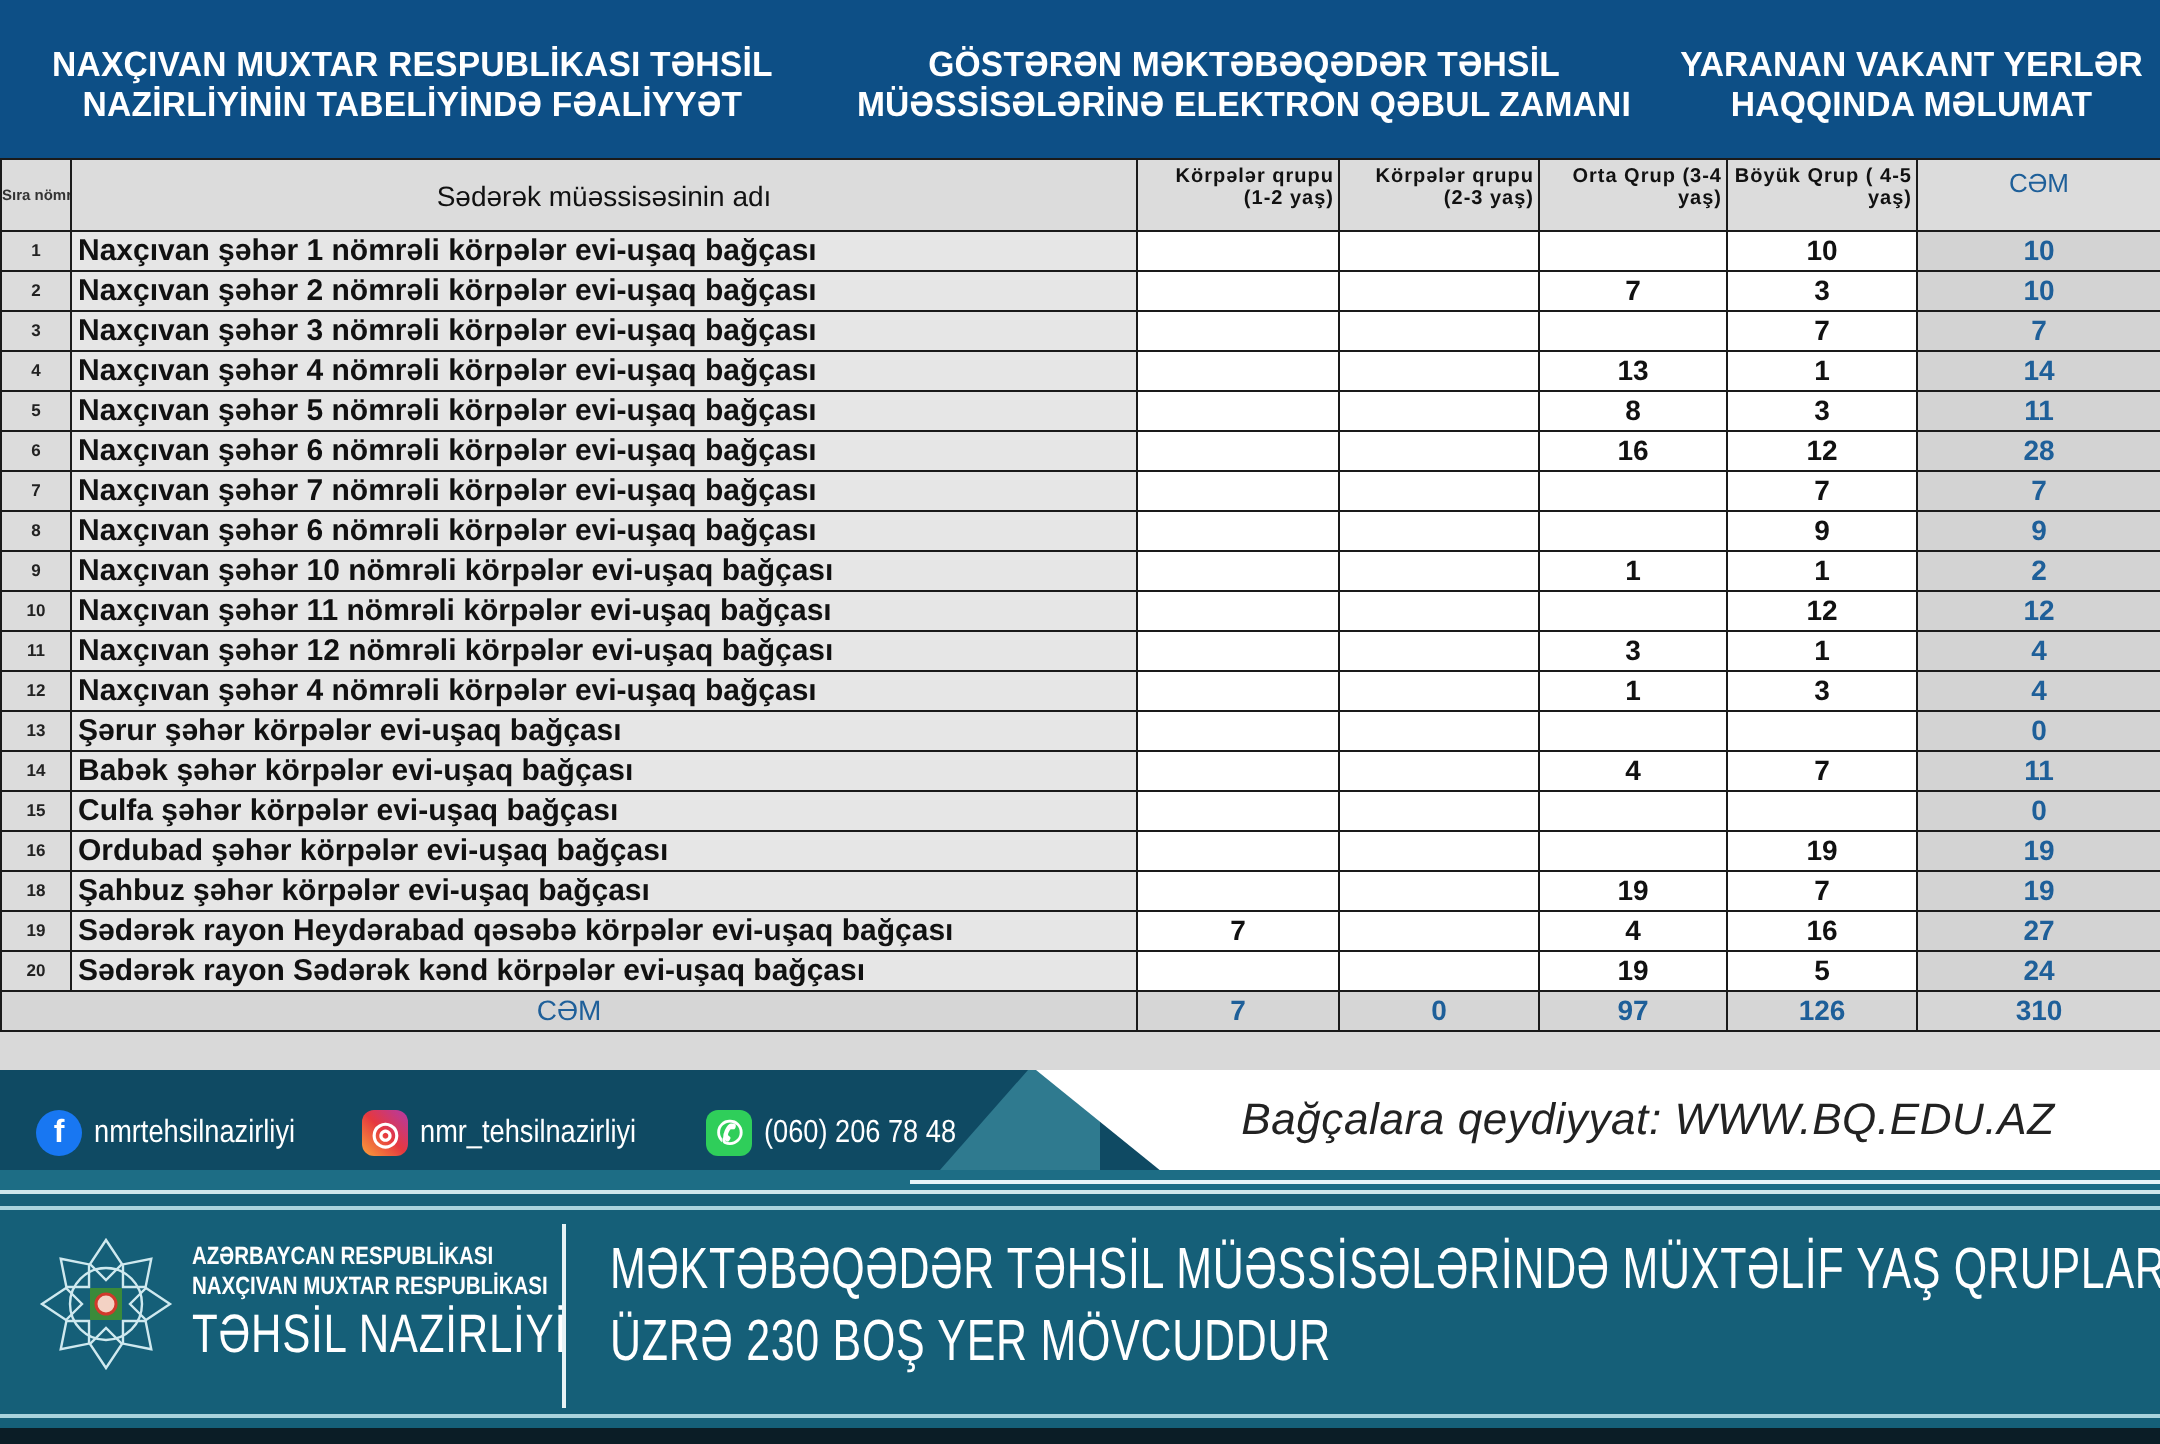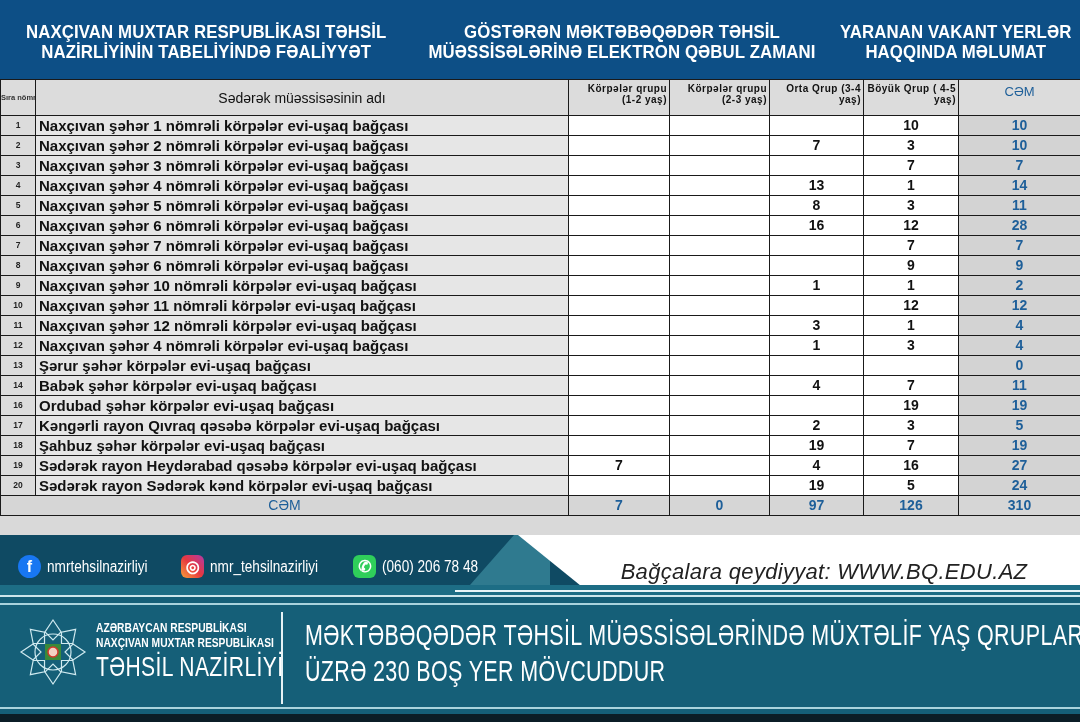--- a/index.html
+++ b/index.html
@@ -73,21 +73,21 @@
   .social-band .stripe-line {
     position: absolute; left: 455px; top: 55px; width: 625px; height: 2px; background: #e8f4f7;
   }
   .social-band .stripe-line2 {
     position: absolute; left: 0; top: 60px; width: 1080px; height: 2px; background: #cde6ec;
   }
   .url-box {
     position: absolute; left: 518px; top: 535px; width: 562px; height: 50px;
     background: #fff;
     clip-path: polygon(0 0, 100% 0, 100% 100%, 11% 100%);
-    display: flex; align-items: flex-end; justify-content: center; padding-left: 50px;
+    display: flex; align-items: center; justify-content: center; padding-left: 50px;
   }
   .url-text { font-style: italic; font-size: 22px; color: #222; letter-spacing: 0.3px; }
   .socials {
     position: absolute; left: 18px; top: 555px; display: flex; align-items: center; gap: 12px;
     color: #fff; font-size: 16px;
   }
   .social { display: flex; align-items: center; gap: 6px; margin-right: 4px; }
   .ico { width: 23px; height: 23px; border-radius: 50%; display: inline-flex; align-items: center; justify-content: center; color: #fff; font-weight: bold; font-size: 16px; }
   .ico.fb { background: #1877f2; }
   .ico.ig { border-radius: 6px; background: linear-gradient(45deg, #f9a13a, #e6383f 50%, #b23aa8); }
@@ -262,36 +262,36 @@
         <tr>
           <td class="c-no">14</td>
           <td class="c-name">Babək şəhər körpələr evi-uşaq bağçası</td>
           <td class="c-val"></td>
           <td class="c-val"></td>
           <td class="c-val">4</td>
           <td class="c-val">7</td>
           <td class="c-sum">11</td>
         </tr>
         <tr>
+          <td class="c-no">15</td>
+          <td class="c-name">Culfa şəhər körpələr evi-uşaq bağçası</td>
+          <td class="c-val"></td>
+          <td class="c-val"></td>
+          <td class="c-val"></td>
+          <td class="c-val"></td>
+          <td class="c-sum">0</td>
+        </tr>
+        <tr>
           <td class="c-no">16</td>
           <td class="c-name">Ordubad şəhər körpələr evi-uşaq bağçası</td>
           <td class="c-val"></td>
           <td class="c-val"></td>
           <td class="c-val"></td>
           <td class="c-val">19</td>
           <td class="c-sum">19</td>
-        </tr>
-        <tr>
-          <td class="c-no">17</td>
-          <td class="c-name">Kəngərli rayon Qıvraq qəsəbə körpələr evi-uşaq bağçası</td>
-          <td class="c-val"></td>
-          <td class="c-val"></td>
-          <td class="c-val">2</td>
-          <td class="c-val">3</td>
-          <td class="c-sum">5</td>
         </tr>
         <tr>
           <td class="c-no">18</td>
           <td class="c-name">Şahbuz şəhər körpələr evi-uşaq bağçası</td>
           <td class="c-val"></td>
           <td class="c-val"></td>
           <td class="c-val">19</td>
           <td class="c-val">7</td>
           <td class="c-sum">19</td>
         </tr>

